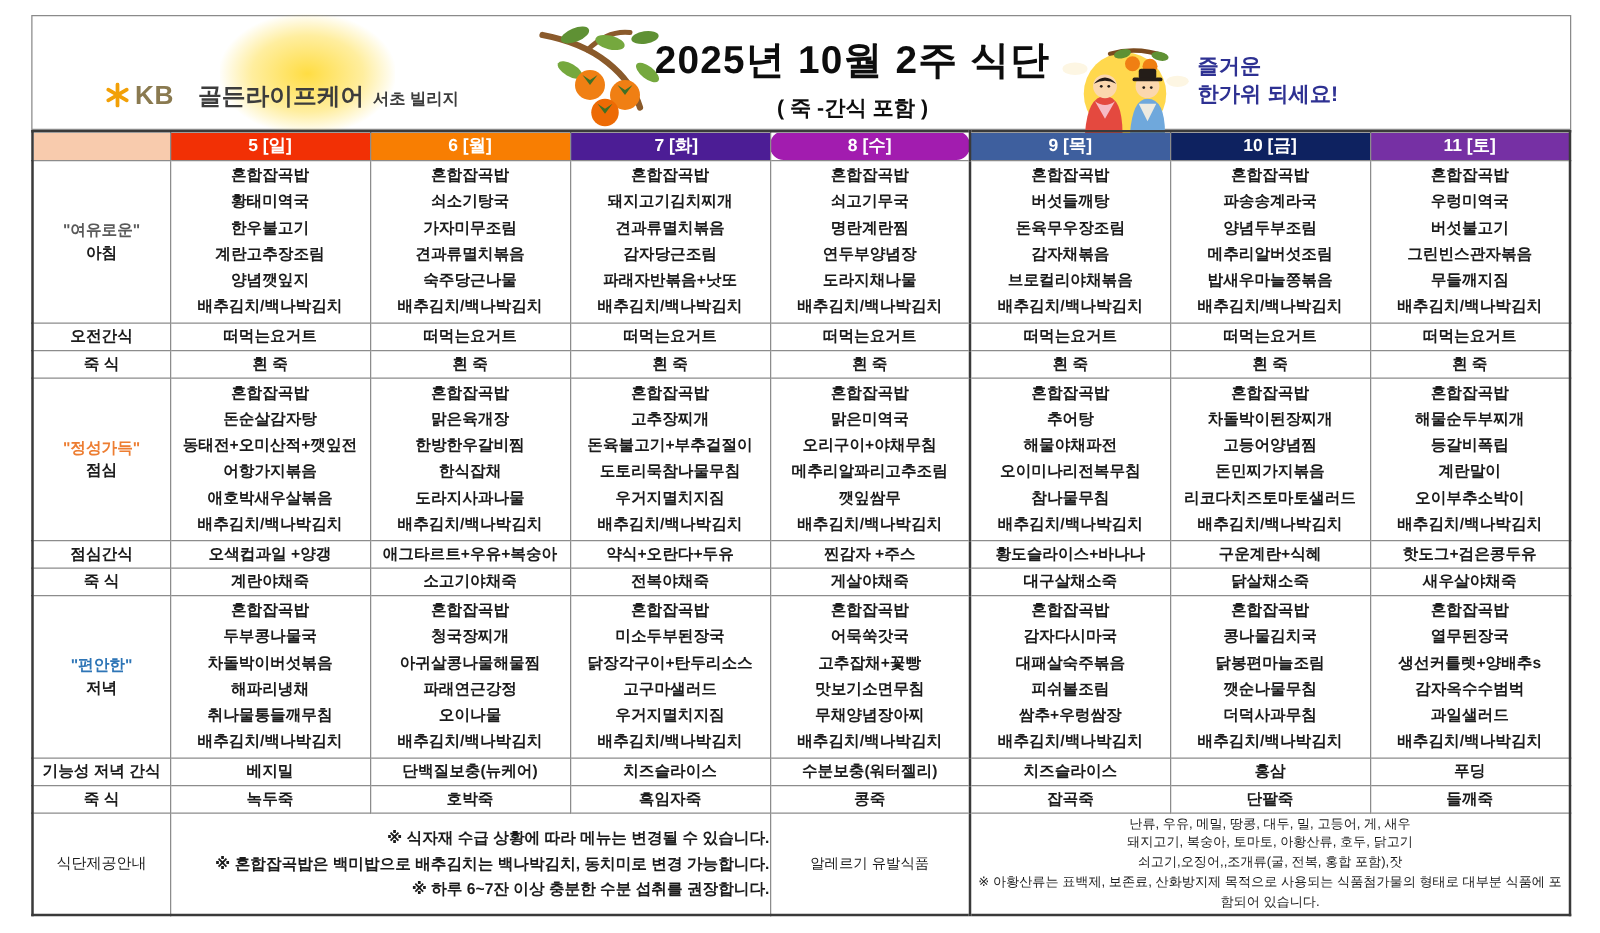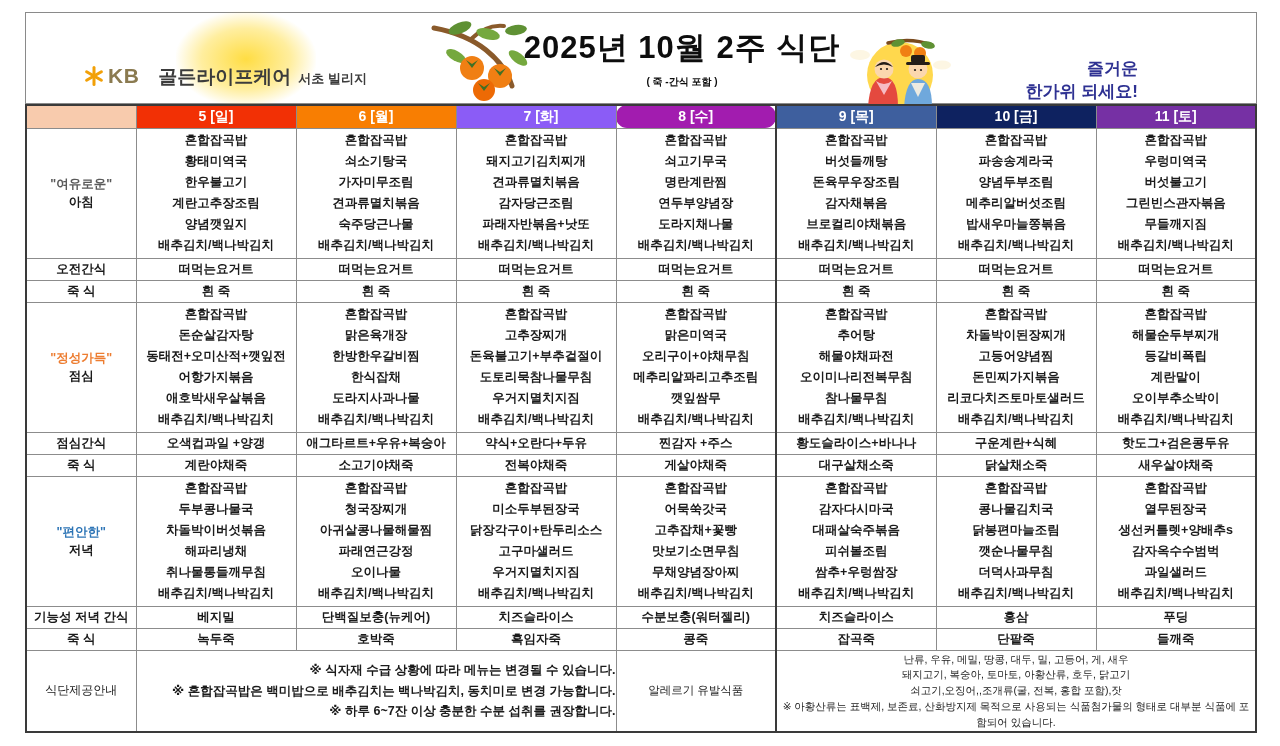--- a/index.html
+++ b/index.html
@@ -12,23 +12,23 @@
     background:radial-gradient(ellipse at center,rgba(255,219,57,.95) 0%,rgba(255,224,80,.55) 45%,rgba(255,230,120,0) 72%);
     z-index:0}
   .logo{position:absolute;left:58px;top:50px;display:flex;align-items:baseline;z-index:2;white-space:nowrap}
   .logo .star{position:relative;top:3px;margin-right:4px}
   .logo .kb{font-size:21px;font-weight:bold;color:#8a7a50;letter-spacing:.5px}
   .logo .brand{font-size:19px;font-weight:bold;color:#3c3c3c;margin-left:19px}
   .logo .site{font-size:13px;font-weight:bold;color:#3c3c3c;margin-left:7px}
   .persimmon{position:absolute;left:400px;top:3px;z-index:2}
   .titlebox{position:absolute;left:488px;top:14px;width:336px;text-align:center;z-index:2}
   .titlebox .t{font-size:31px;font-weight:bold;color:#0d0d0d;letter-spacing:1px}
-  .titlebox .s{font-size:10px;font-weight:bold;color:#0d0d0d;margin-top:6px}
+  .titlebox .s{font-size:17px;font-weight:bold;color:#0d0d0d;margin-top:6px}
   .couple{position:absolute;left:822px;top:22px;z-index:2}
-  .greet{position:absolute;left:932px;top:45px;width:180px;text-align:right;
+  .greet{position:absolute;left:932px;top:29px;width:180px;text-align:left;
     font-size:17px;font-weight:bold;line-height:1.35;z-index:2}
   
   table{position:absolute;left:25px;top:104px;width:1232px;z-index:1;
     border-collapse:collapse;table-layout:fixed;border:2px solid #3a3a3a}
   col.c-lbl{width:110px}
   td{border:1px solid #8c8c8c;text-align:center;vertical-align:middle;
     color:#1b1b1b;overflow:hidden}
   tr.r-days{height:23px}
   tr.r-meal{height:130px}
   tr.r-small{height:22px}
@@ -130,21 +130,21 @@
       <col>
       <col>
       <col>
     </colgroup>
 
   <tbody>
       <tr class="r-days" id="days-row">
     <td class="corner" style="background: rgb(248, 203, 173);"></td>
   <td class="day-h" style="background: rgb(242, 48, 5);">5 [일]</td>
         <td class="day-h" style="background: rgb(248, 126, 2);">6 [월]</td>
-        <td class="day-h" style="background: #8b5cf6; padding-left: 10px;">7  [화]</td>
+        <td class="day-h" style="background: #4c1d95; padding-left: 10px;">7  [화]</td>
         <td class="day-h" style="background: #a21caf; border-radius: 11px;">8 [수]</td>
         <td class="day-h thickL" style="background: rgb(62, 95, 158);">9 [목]</td>
         <td class="day-h" style="background: rgb(14, 34, 96);">10 [금]</td>
         <td class="day-h" style="background: rgb(118, 48, 164);">11 [토]</td>
       </tr>
 
   <tr class="r-meal" id="row-breakfast">
     <td class="lbl">
       <div style="color: rgb(89, 89, 89);">"여유로운"</div>
       <div>아침</div>

